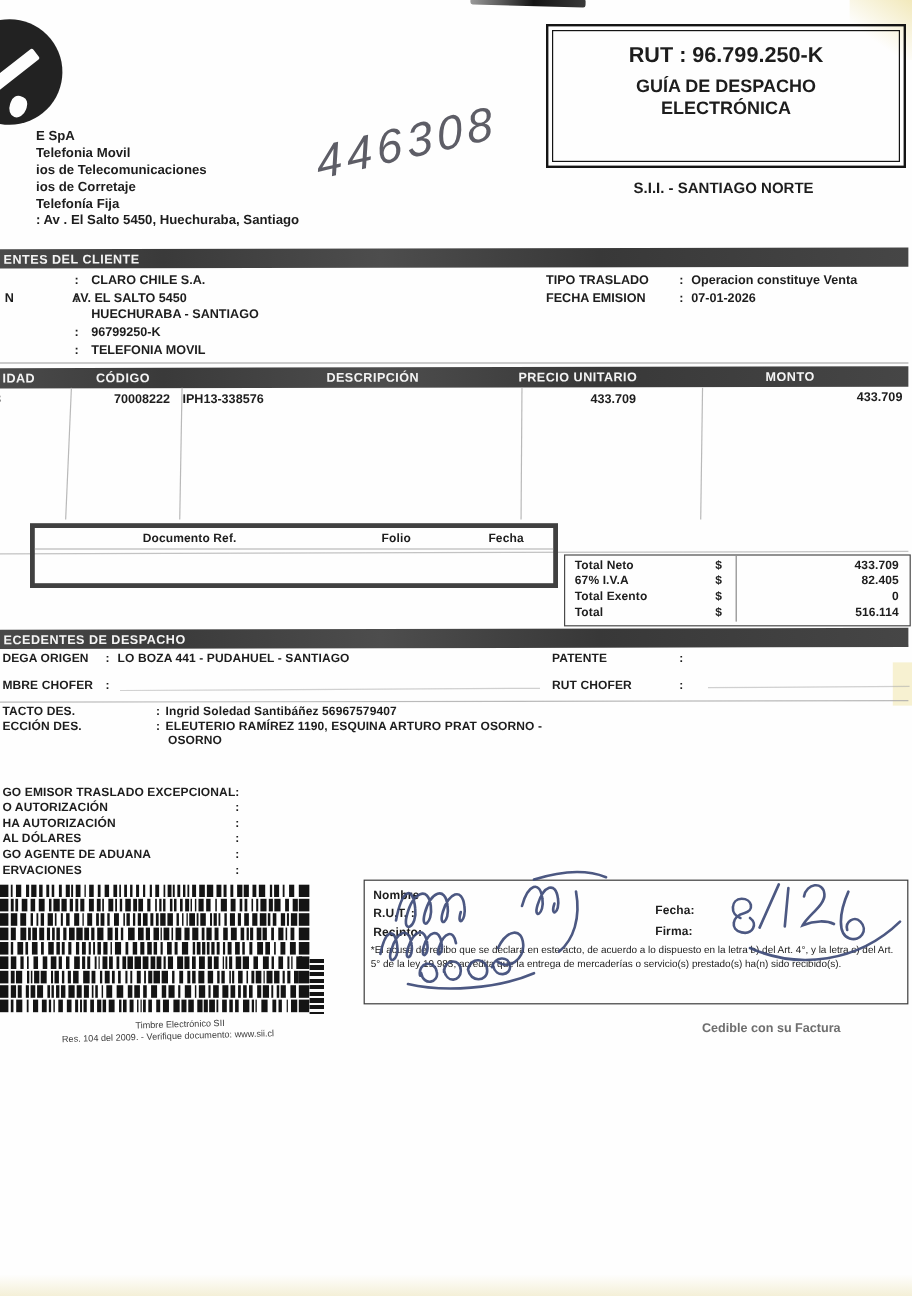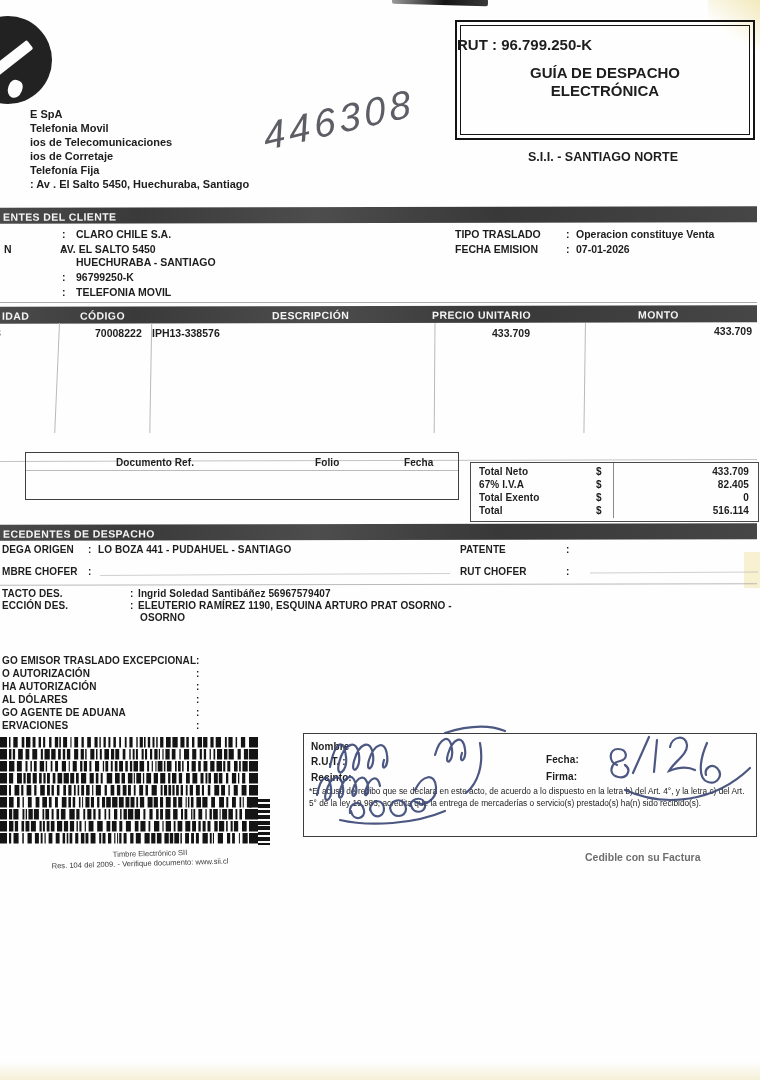--- a/index.html
+++ b/index.html
@@ -47,21 +47,21 @@
   <div class="abs t11" style="left:2px;top:122px;">Telefonia Movil</div>
   <div class="abs t11" style="left:2px;top:136px;">ios de Telecomunicaciones</div>
   <div class="abs t11" style="left:2px;top:150px;">ios de Corretaje</div>
   <div class="abs t11" style="left:2px;top:164px;">Telefonía Fija</div>
   <div class="abs t11" style="left:2px;top:178px;">: Av . El Salto 5450, Huechuraba, Santiago</div>
 
   <div class="abs handnum" style="left:262px;top:98px;">446308</div>
 
   <div class="abs" style="left:455px;top:20px;width:296px;height:116px;border:2.5px solid #141414;">
     <div class="abs" style="left:3px;top:3px;right:3px;bottom:3px;border:1.5px solid #141414;"></div>
-    <div class="abs b" style="left:0;top:14px;width:100%;text-align:left;font-size:15px;">RUT : 96.799.250-K</div>
+    <div class="abs b" style="left:0;top:14px;width:100%;text-align:center;font-size:18px;">RUT : 96.799.250-K</div>
     <div class="abs b" style="left:0;top:42px;width:100%;text-align:center;font-size:15px;">GUÍA DE DESPACHO</div>
     <div class="abs b" style="left:0;top:60px;width:100%;text-align:center;font-size:15px;">ELECTRÓNICA</div>
   </div>
   <div class="abs b" style="left:455px;top:150px;width:296px;text-align:center;font-size:12.5px;">S.I.I. - SANTIAGO NORTE</div>
 
   <div class="abs bar" style="left:0;top:207px;width:757px;height:16px;">
     <span style="left:3px;">ENTES DEL CLIENTE</span>
   </div>
 
   <div class="abs t105" style="left:0;top:228px;">
@@ -109,21 +109,21 @@
     <div class="abs t105" style="left:152px;top:4px;">IPH13-338576</div>
     <div class="abs t105 right" style="left:430px;top:4px;width:100px;">433.709</div>
     <div class="abs t105 right" style="left:652px;top:2px;width:100px;">433.709</div>
     <div class="abs vline" style="left:56px;top:0;height:138px;transform:rotate(2.5deg);"></div>
     <div class="abs vline" style="left:150px;top:0;height:138px;transform:rotate(1deg);"></div>
     <div class="abs vline" style="left:434px;top:0;height:138px;transform:rotate(.4deg);"></div>
     <div class="abs vline" style="left:584px;top:0;height:138px;transform:rotate(.8deg);"></div>
   </div>
   <div class="abs hline" style="left:0;top:460px;width:757px;opacity:.7;transform:rotate(-.15deg);"></div>
 
-  <div class="abs" style="left:25px;top:452px;width:432px;height:46px;border:1px solid #404040;">
+  <div class="abs" style="left:25px;top:436px;width:432px;height:46px;border:4px solid #404040;">
     <div class="abs t10" style="left:90px;top:4px;">Documento Ref.</div>
     <div class="abs t10" style="left:275px;top:4px;margin-left:14px;">Folio</div>
     <div class="abs t10" style="left:378px;top:4px;">Fecha</div>
     <div class="abs hline" style="left:0;top:17px;width:432px;opacity:.8;"></div>
   </div>
 
   <div class="abs" style="left:470px;top:462px;width:287px;height:58px;border:1.5px solid #4a4a4a;">
     <div class="abs vline" style="left:142px;top:0;height:55px;background:#8a8a8a;"></div>
     <div class="abs t10" style="left:8px;top:3px;">Total Neto</div>
     <div class="abs t10" style="left:125px;top:3px;">$</div>

